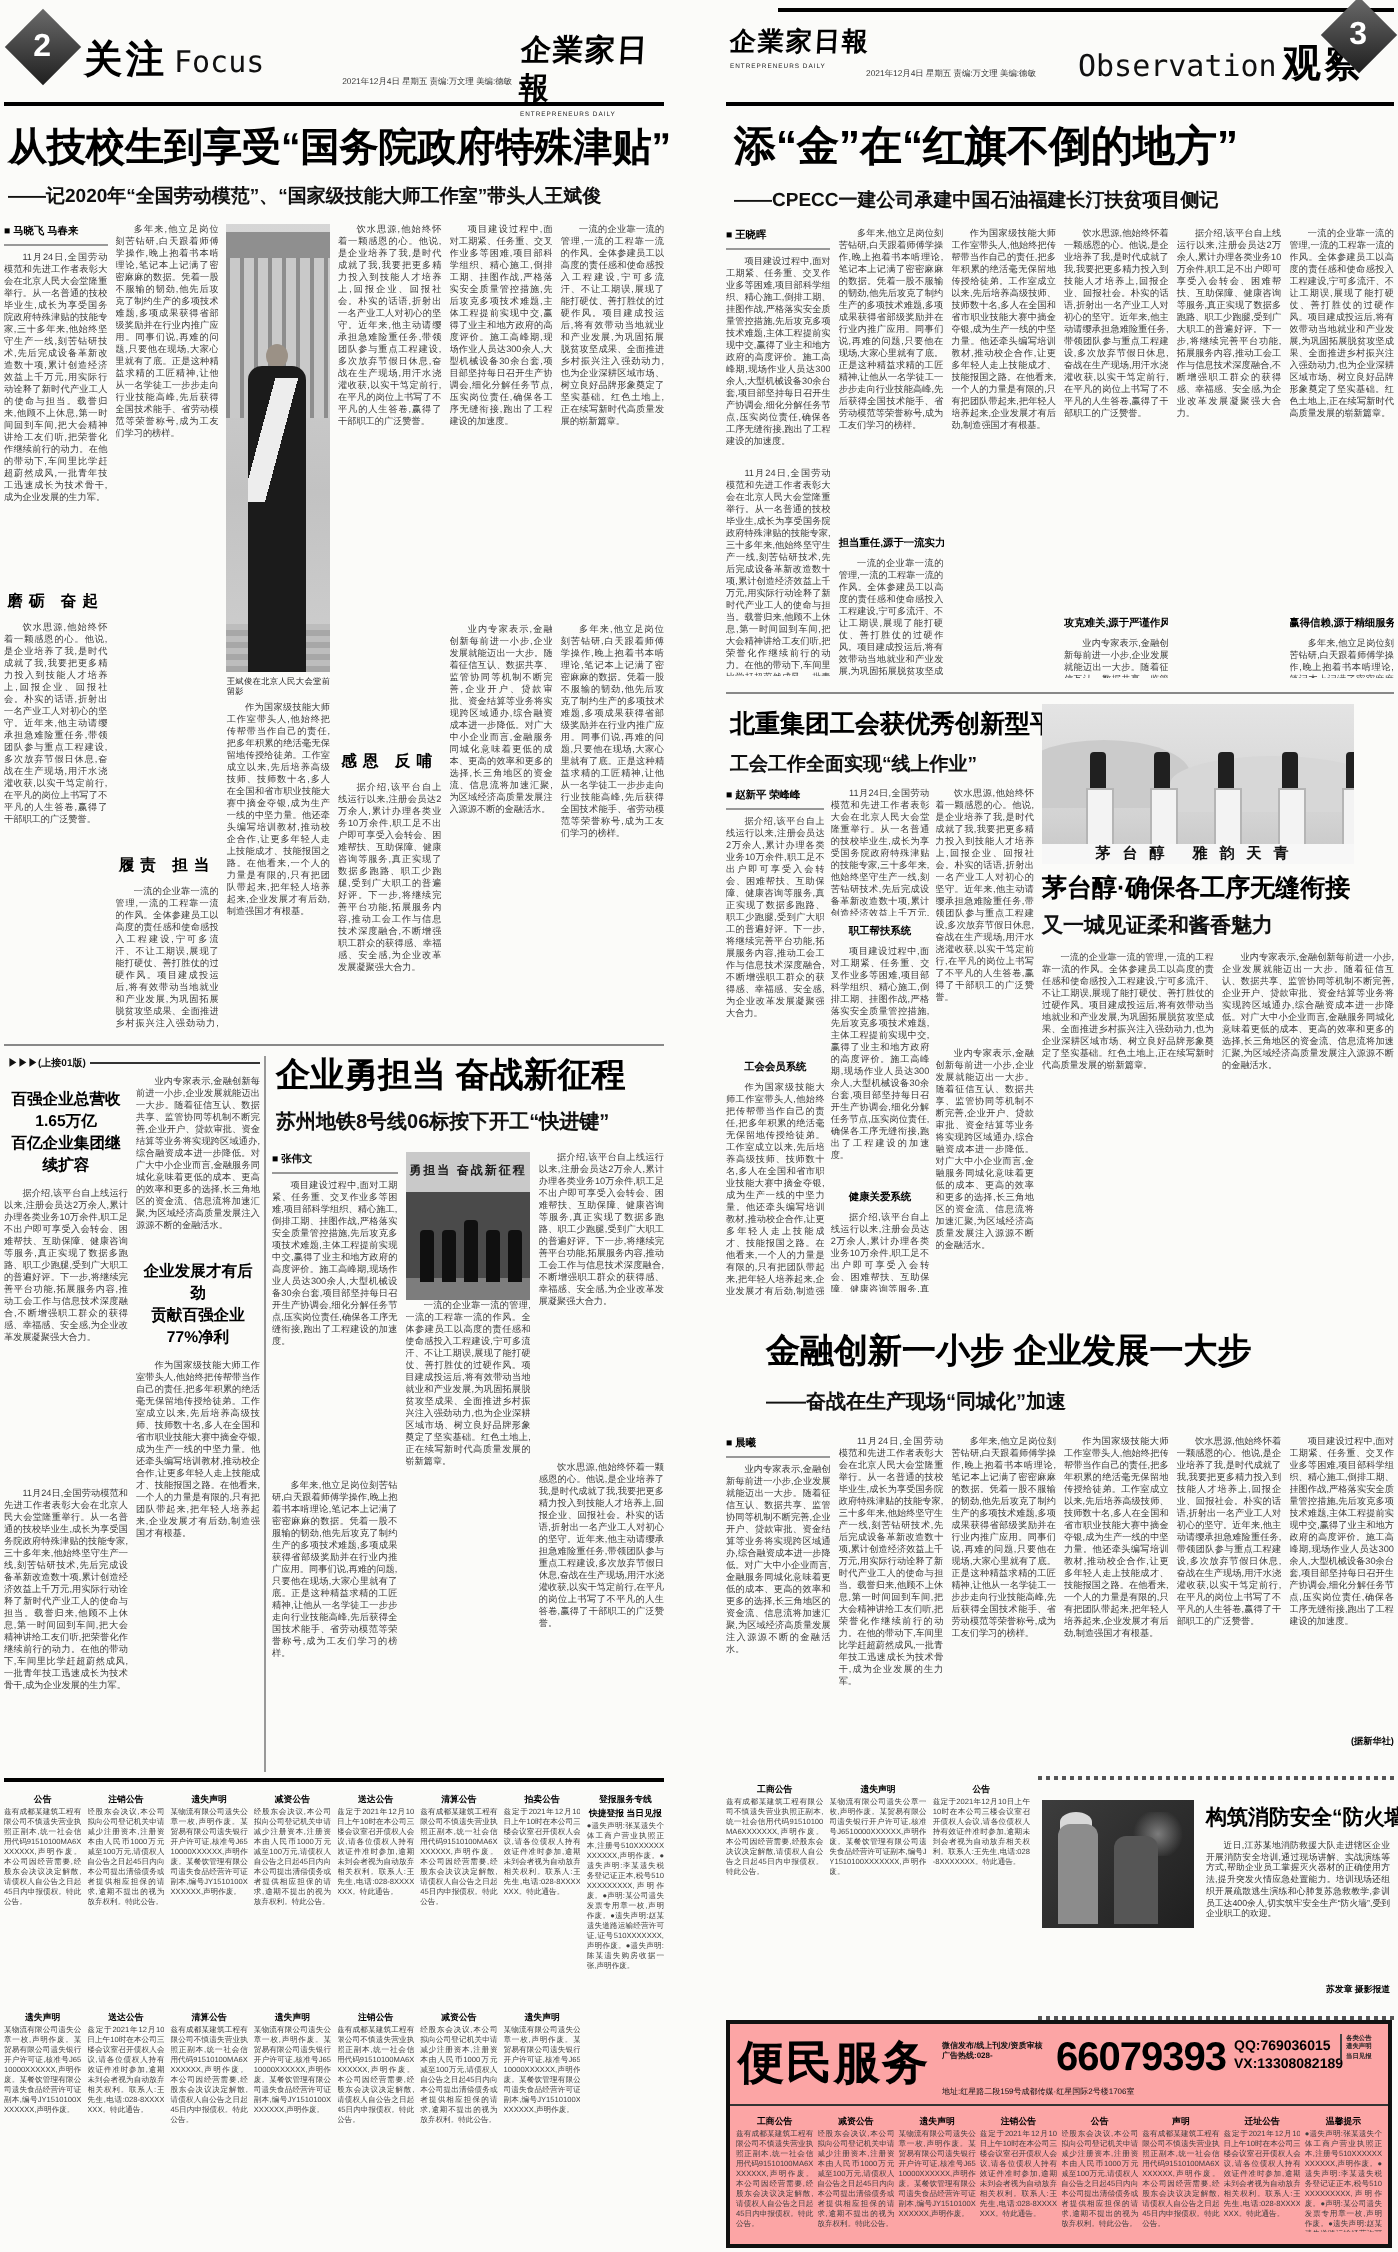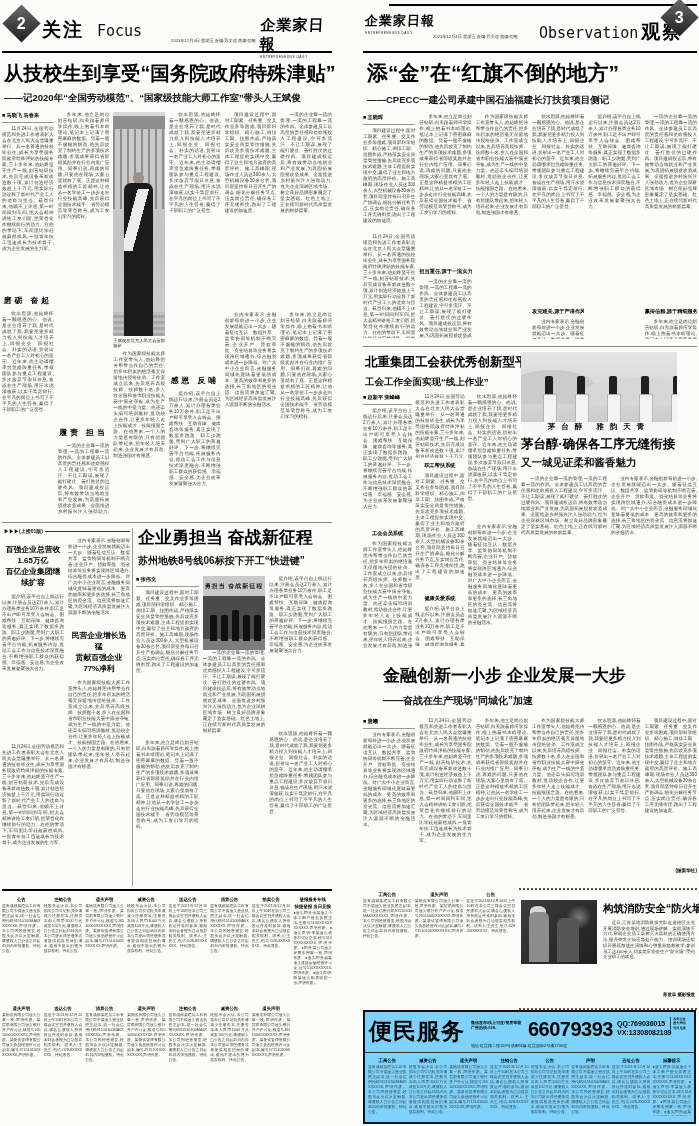--- a/index.html
+++ b/index.html
@@ -5,21 +5,21 @@
   html,body{margin:0;padding:0}
   body{width:699px;height:1126px;background:#fbfbf9;font-family:"Liberation Sans",sans-serif;color:#222;position:relative;overflow:hidden}
   .abs{position:absolute}
   .page{position:absolute;top:4px;height:1120px}
   #pageL{left:2px;width:330px}
   #pageR{left:363px;width:334px}
   .rule{background:#000}
   .badge{width:27px;height:27px;background:linear-gradient(135deg,#6a6a6a,#1f1f1f);transform:rotate(45deg);display:flex;align-items:center;justify-content:center;margin:6px}
   .badge span{transform:rotate(-45deg);color:#fff;font-weight:900;font-size:16px}
   .sec-cn{font-size:19px;font-weight:900;letter-spacing:2px;color:#000}
-  .sec-en{font-family:"DejaVu Sans Mono",monospace;font-size:15px;color:#111;margin-left:13px}
+  .sec-en{font-family:"DejaVu Sans Mono",monospace;font-size:15px;color:#111;margin-left:3px}
   .dateline{font-size:4.2px;color:#333;white-space:nowrap}
   .mast-cn{font-family:"DejaVu Serif",serif;font-weight:900;font-size:15px;letter-spacing:1px;transform:skewX(-3deg);color:#000}
   .mast-cn.sm{font-size:13px}
   .mast-en{font-size:3.2px;letter-spacing:.5px;color:#222;margin-top:1px;white-space:nowrap}
   .headline{font-weight:900;color:#000;white-space:nowrap}
   .deck{font-weight:700;font-size:9.5px;color:#111;white-space:nowrap}
   .cols{display:flex;gap:4px}
   .col{flex:1;overflow:hidden}
   .micro{font-size:4.6px;line-height:6px;text-align:justify;color:#3a3a3a;word-break:break-all;overflow:hidden;text-indent:2em}
   .micro2{font-size:3.8px;line-height:5px;text-align:justify;color:#404040;word-break:break-all;overflow:hidden}
@@ -55,21 +55,21 @@
   .pf-helmet{position:absolute;left:9px;top:6px;width:16px;height:10px;background:#d8d8d8;border-radius:50% 50% 0 0}
   .pf-fig1{position:absolute;left:8px;top:12px;width:20px;height:50px;background:#8c8c8c;border-radius:6px 6px 0 0}
   .pf-fig2{position:absolute;left:36px;top:18px;width:22px;height:44px;background:#565656;border-radius:6px 6px 0 0}
   .pf-glow{position:absolute;right:4px;top:6px;width:28px;height:22px;background:radial-gradient(circle,#7c7c7c,transparent 70%)}
   
   .firebox{border-top:2px dotted #555;border-bottom:2px dotted #555}
   .fire-title{font-size:10.5px;font-weight:900;color:#000;white-space:nowrap}
   .fire-text{font-size:4.4px;line-height:5.7px;text-align:justify;color:#333;word-break:break-all;overflow:hidden;text-indent:2em}
   .fire-credit{font-size:4.4px;font-weight:900;text-align:right;color:#000}
   
-  .bianmin{border:2.5px solid #111;background:#7dd3fc}
+  .bianmin{border:2.5px solid #111;background:#fca5a5}
   .bm-title{font-size:23px;font-weight:900;letter-spacing:1px;color:#000;white-space:nowrap}
   .bm-tag{font-size:4px;font-weight:700;color:#111;line-height:5.4px}
   .bm-phone{font-size:20px;font-weight:700;letter-spacing:-.5px;color:#000;white-space:nowrap}
   .bm-qv{font-size:7px;font-weight:900;color:#000;line-height:9px;white-space:nowrap}
   .bm-side{font-size:3.2px;font-weight:700;line-height:4.4px;border-left:.8px solid #444;padding-left:2px}
   .bm-addr{font-size:4px;color:#111;white-space:nowrap}
 </style>
 </head>
 <body>
 
@@ -142,21 +142,21 @@
       <div class="subhead2">
         <div>百强企业总营收1.65万亿</div>
         <div>百亿企业集团继续扩容</div>
       </div>
       <div class="micro" style="height:150px">据介绍,该平台自上线运行以来,注册会员达2万余人,累计办理各类业务10万余件,职工足不出户即可享受入会转会、困难帮扶、互助保障、健康咨询等服务,真正实现了数据多跑路、职工少跑腿,受到广大职工的普遍好评。下一步,将继续完善平台功能,拓展服务内容,推动工会工作与信息技术深度融合,不断增强职工群众的获得感、幸福感、安全感,为企业改革发展凝聚强大合力。</div>
       <div class="micro" style="height:140px">11月24日,全国劳动模范和先进工作者表彰大会在北京人民大会堂隆重举行。从一名普通的技校毕业生,成长为享受国务院政府特殊津贴的技能专家,三十多年来,他始终坚守生产一线,刻苦钻研技术,先后完成设备革新改造数十项,累计创造经济效益上千万元,用实际行动诠释了新时代产业工人的使命与担当。载誉归来,他顾不上休息,第一时间回到车间,把大会精神讲给工友们听,把荣誉化作继续前行的动力。在他的带动下,车间里比学赶超蔚然成风,一批青年技工迅速成长为技术骨干,成为企业发展的生力军。</div>
     </div>
     <div class="col">
       <div class="micro" style="height:86px">业内专家表示,金融创新每前进一小步,企业发展就能迈出一大步。随着征信互认、数据共享、监管协同等机制不断完善,企业开户、贷款审批、资金结算等业务将实现跨区域通办,综合融资成本进一步降低。对广大中小企业而言,金融服务同城化意味着更低的成本、更高的效率和更多的选择,长三角地区的资金流、信息流将加速汇聚,为区域经济高质量发展注入源源不断的金融活水。</div>
       <div class="subhead2">
-        <div>民营企业增长迅猛</div>
+        <div>企业发展才有后劲</div>
         <div>贡献百强企业77%净利</div>
       </div>
       <div class="micro" style="height:216px">作为国家级技能大师工作室带头人,他始终把传帮带当作自己的责任,把多年积累的绝活毫无保留地传授给徒弟。工作室成立以来,先后培养高级技师、技师数十名,多人在全国和省市职业技能大赛中摘金夺银,成为生产一线的中坚力量。他还牵头编写培训教材,推动校企合作,让更多年轻人走上技能成才、技能报国之路。在他看来,一个人的力量是有限的,只有把团队带起来,把年轻人培养起来,企业发展才有后劲,制造强国才有根基。</div>
     </div>
   </div>
   <div class="abs vrule" style="left:130px;top:524px;width:1px;height:358px"></div>
 
   <div class="abs headline" style="left:136px;top:522px;font-size:17px">企业勇担当 奋战新征程</div>
   <div class="abs deck" style="left:136px;top:550px;font-size:10px">苏州地铁8号线06标按下开工“快进键”</div>
   <div class="abs cols" style="left:134px;top:572px;width:196px;height:310px">

